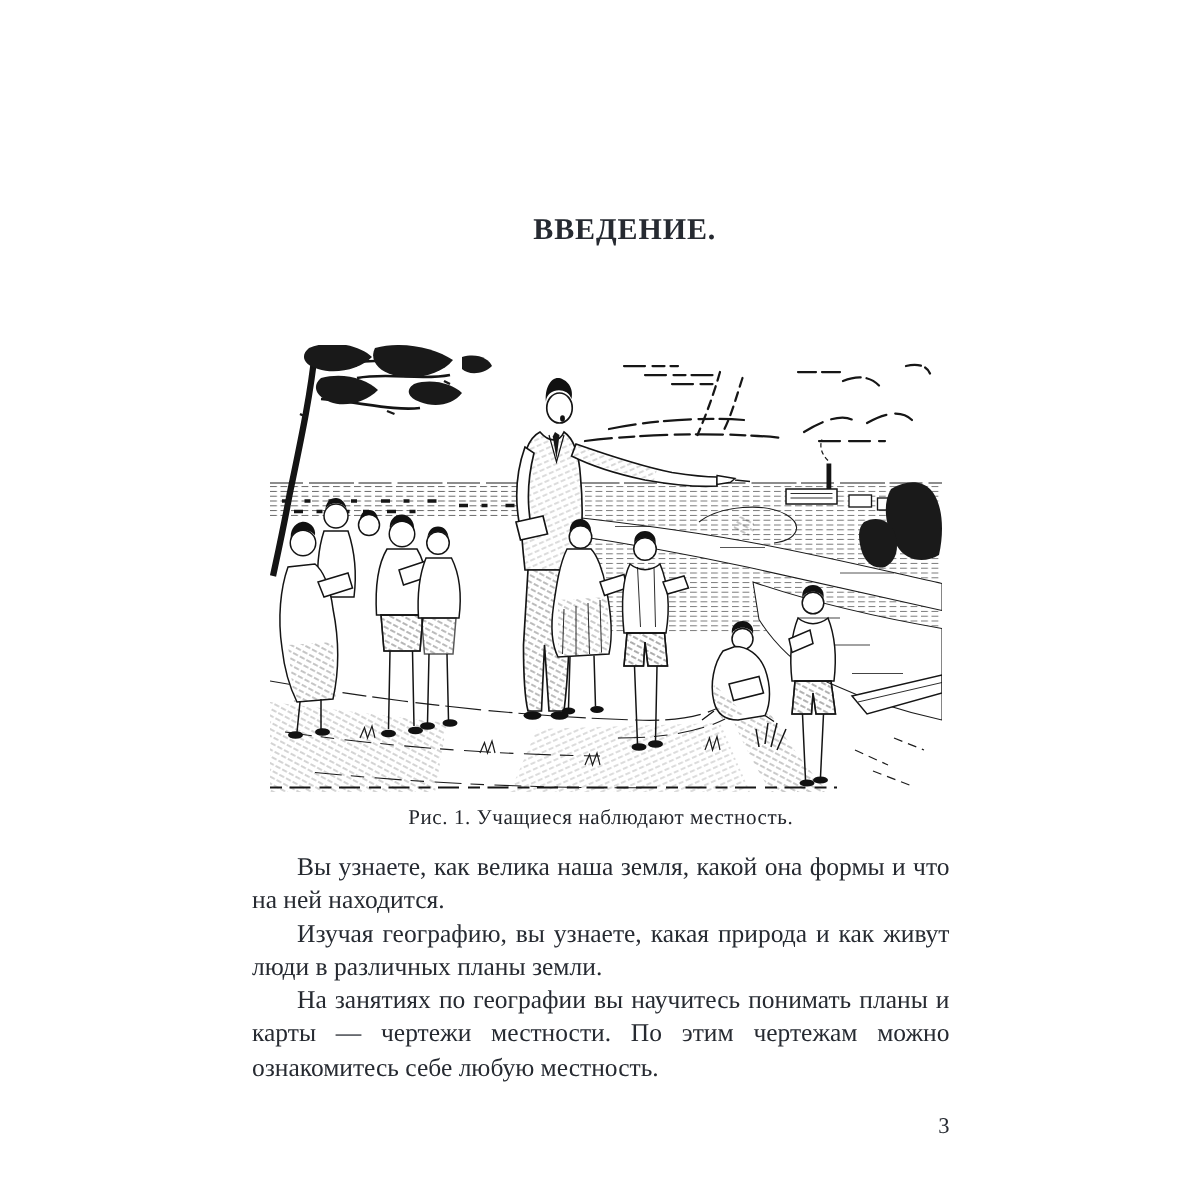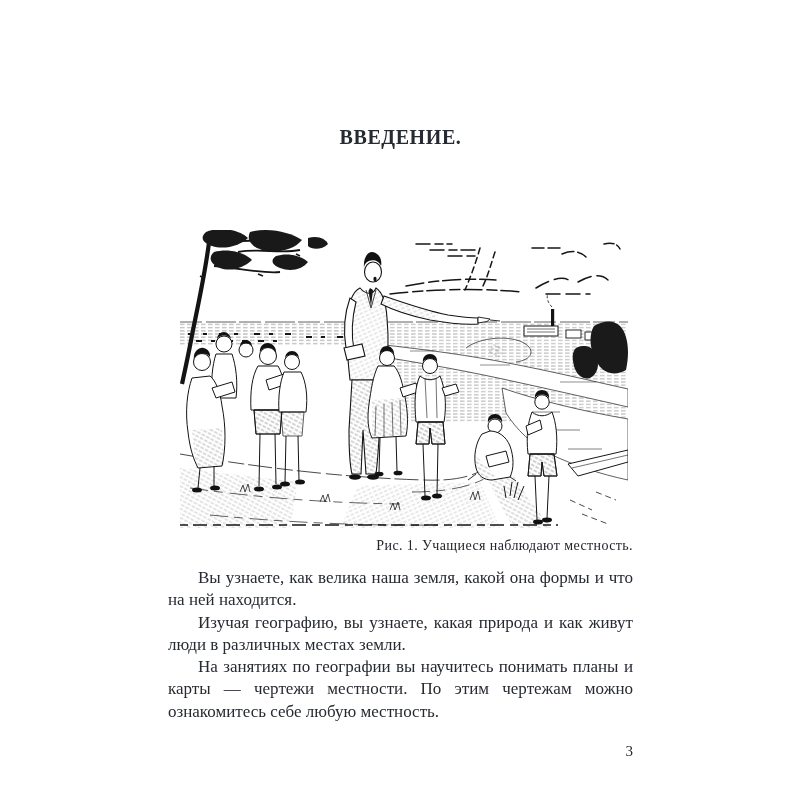--- a/index.html
+++ b/index.html
@@ -1,35 +1,35 @@
 <!DOCTYPE html>
 <html><head>
 <meta charset="utf-8">
 <style>
   html,body{margin:0;padding:0;background:#ffffff;}
   .page{
     position:relative;width:800px;height:800px;background:#ffffff;overflow:hidden;
     font-family:"Liberation Serif","DejaVu Serif",serif;color:#262a31;
   }
   .title{
-    position:absolute;top:126px;left:168px;width:465px;margin:0;
+    position:absolute;top:126px;left:168px;width:465px;margin:16px;
     text-align:center;font-size:20px;font-weight:bold;letter-spacing:.6px;
   }
   .text-block{
     position:absolute;left:168px;width:465px;
     font-size:17px;line-height:22.3px;text-align:justify;
   }
   .text-block p{margin:0;text-indent:30px;hyphens:manual;}
   .block1{top:150px;}
   .block2{top:567px;}
   .figure{position:absolute;top:230px;left:180px;width:448px;height:298px;margin:0;}
   .figure svg{display:block;width:448px;height:298px;}
   .caption{
     position:absolute;top:538px;left:168px;width:465px;
-    text-align:right;font-size:14px;letter-spacing:.4px;color:#23262c;
+    text-align:center;font-size:14px;letter-spacing:.4px;color:#23262c;
   }
   .pagenum{
     position:absolute;top:743px;left:168px;width:465px;
     text-align:right;font-size:15px;
   }
 </style>
 </head>
 <body>
 
 <div class="page">
@@ -212,19 +212,19 @@
         <ellipse cx="358" cy="292" rx="5" ry="2.4" fill="#111" stroke="none"></ellipse>
         <ellipse cx="367" cy="290" rx="5" ry="2.4" fill="#111" stroke="none"></ellipse>
       </g>
     </svg>
   </figure>
 
   <div class="caption">Рис. 1. Учащиеся наблюдают местность.</div>
 
   <div class="text-block block2">
     <p>Вы узнаете, как велика наша земля, какой она формы и что на ней находится.</p>
-    <p>Изучая географию, вы узнаете, какая природа и как живут люди в различных местах земли.</p>
+    <p>Изучая географию, вы узнаете, какая природа и как живут люди в различных планы земли.</p>
     <p>На занятиях по географии вы научитесь понимать планы и карты — чертежи местности. По этим чертежам можно ознакомитесь себе любую местность.</p>
   </div>
 
   <div class="pagenum">3</div>
 
 </div>
 
 </body></html>

